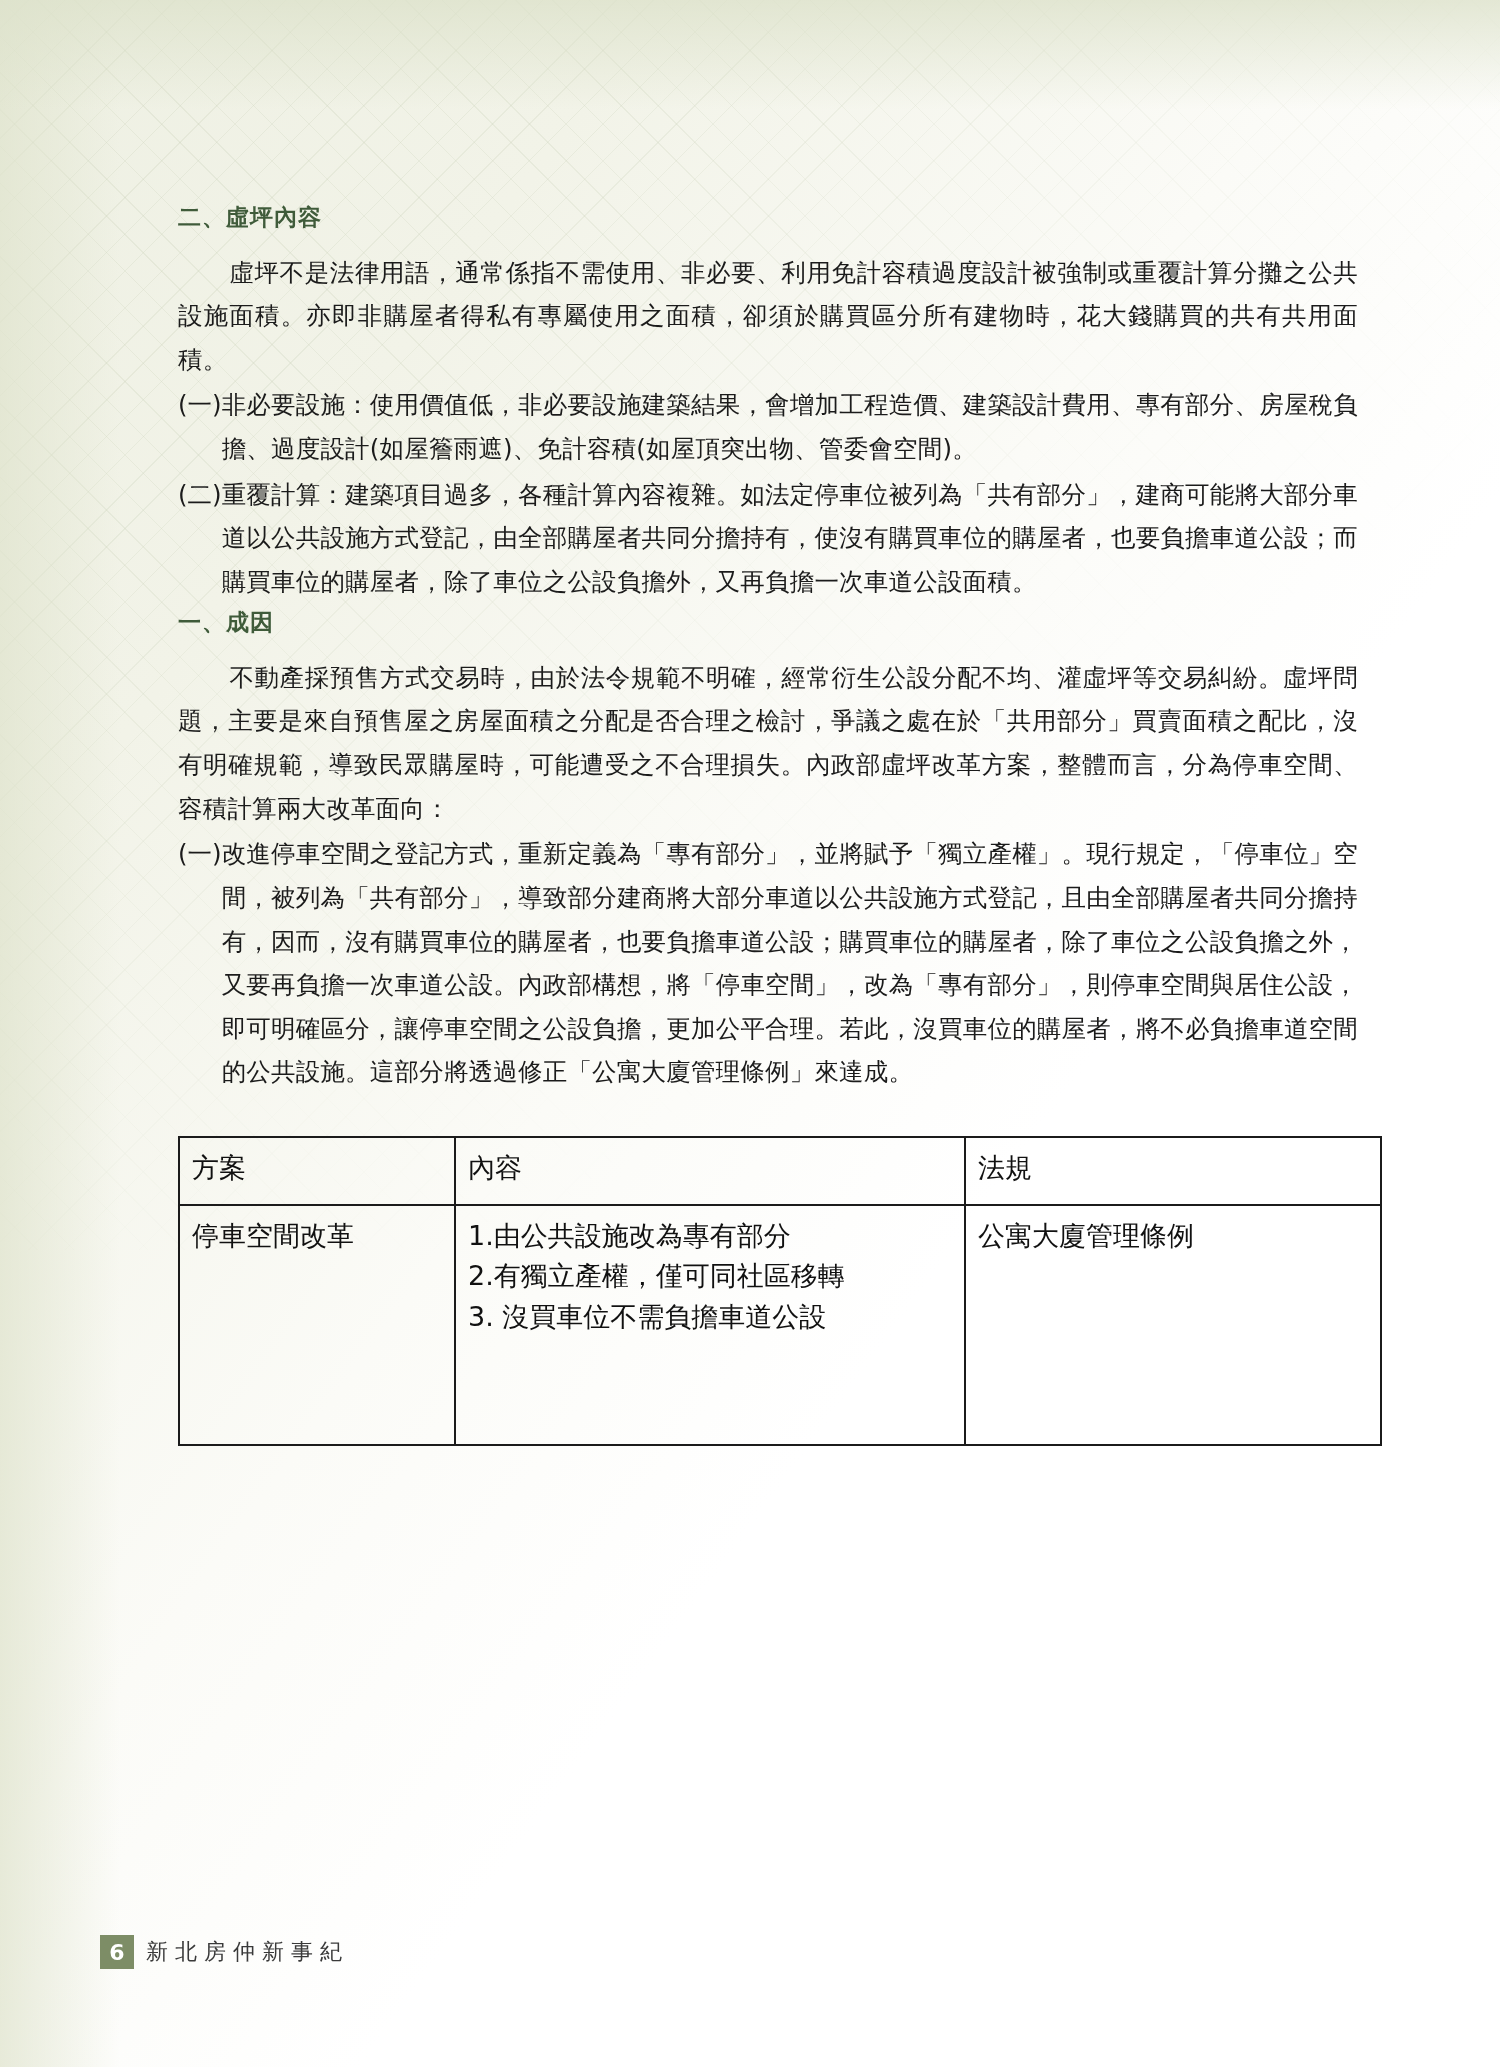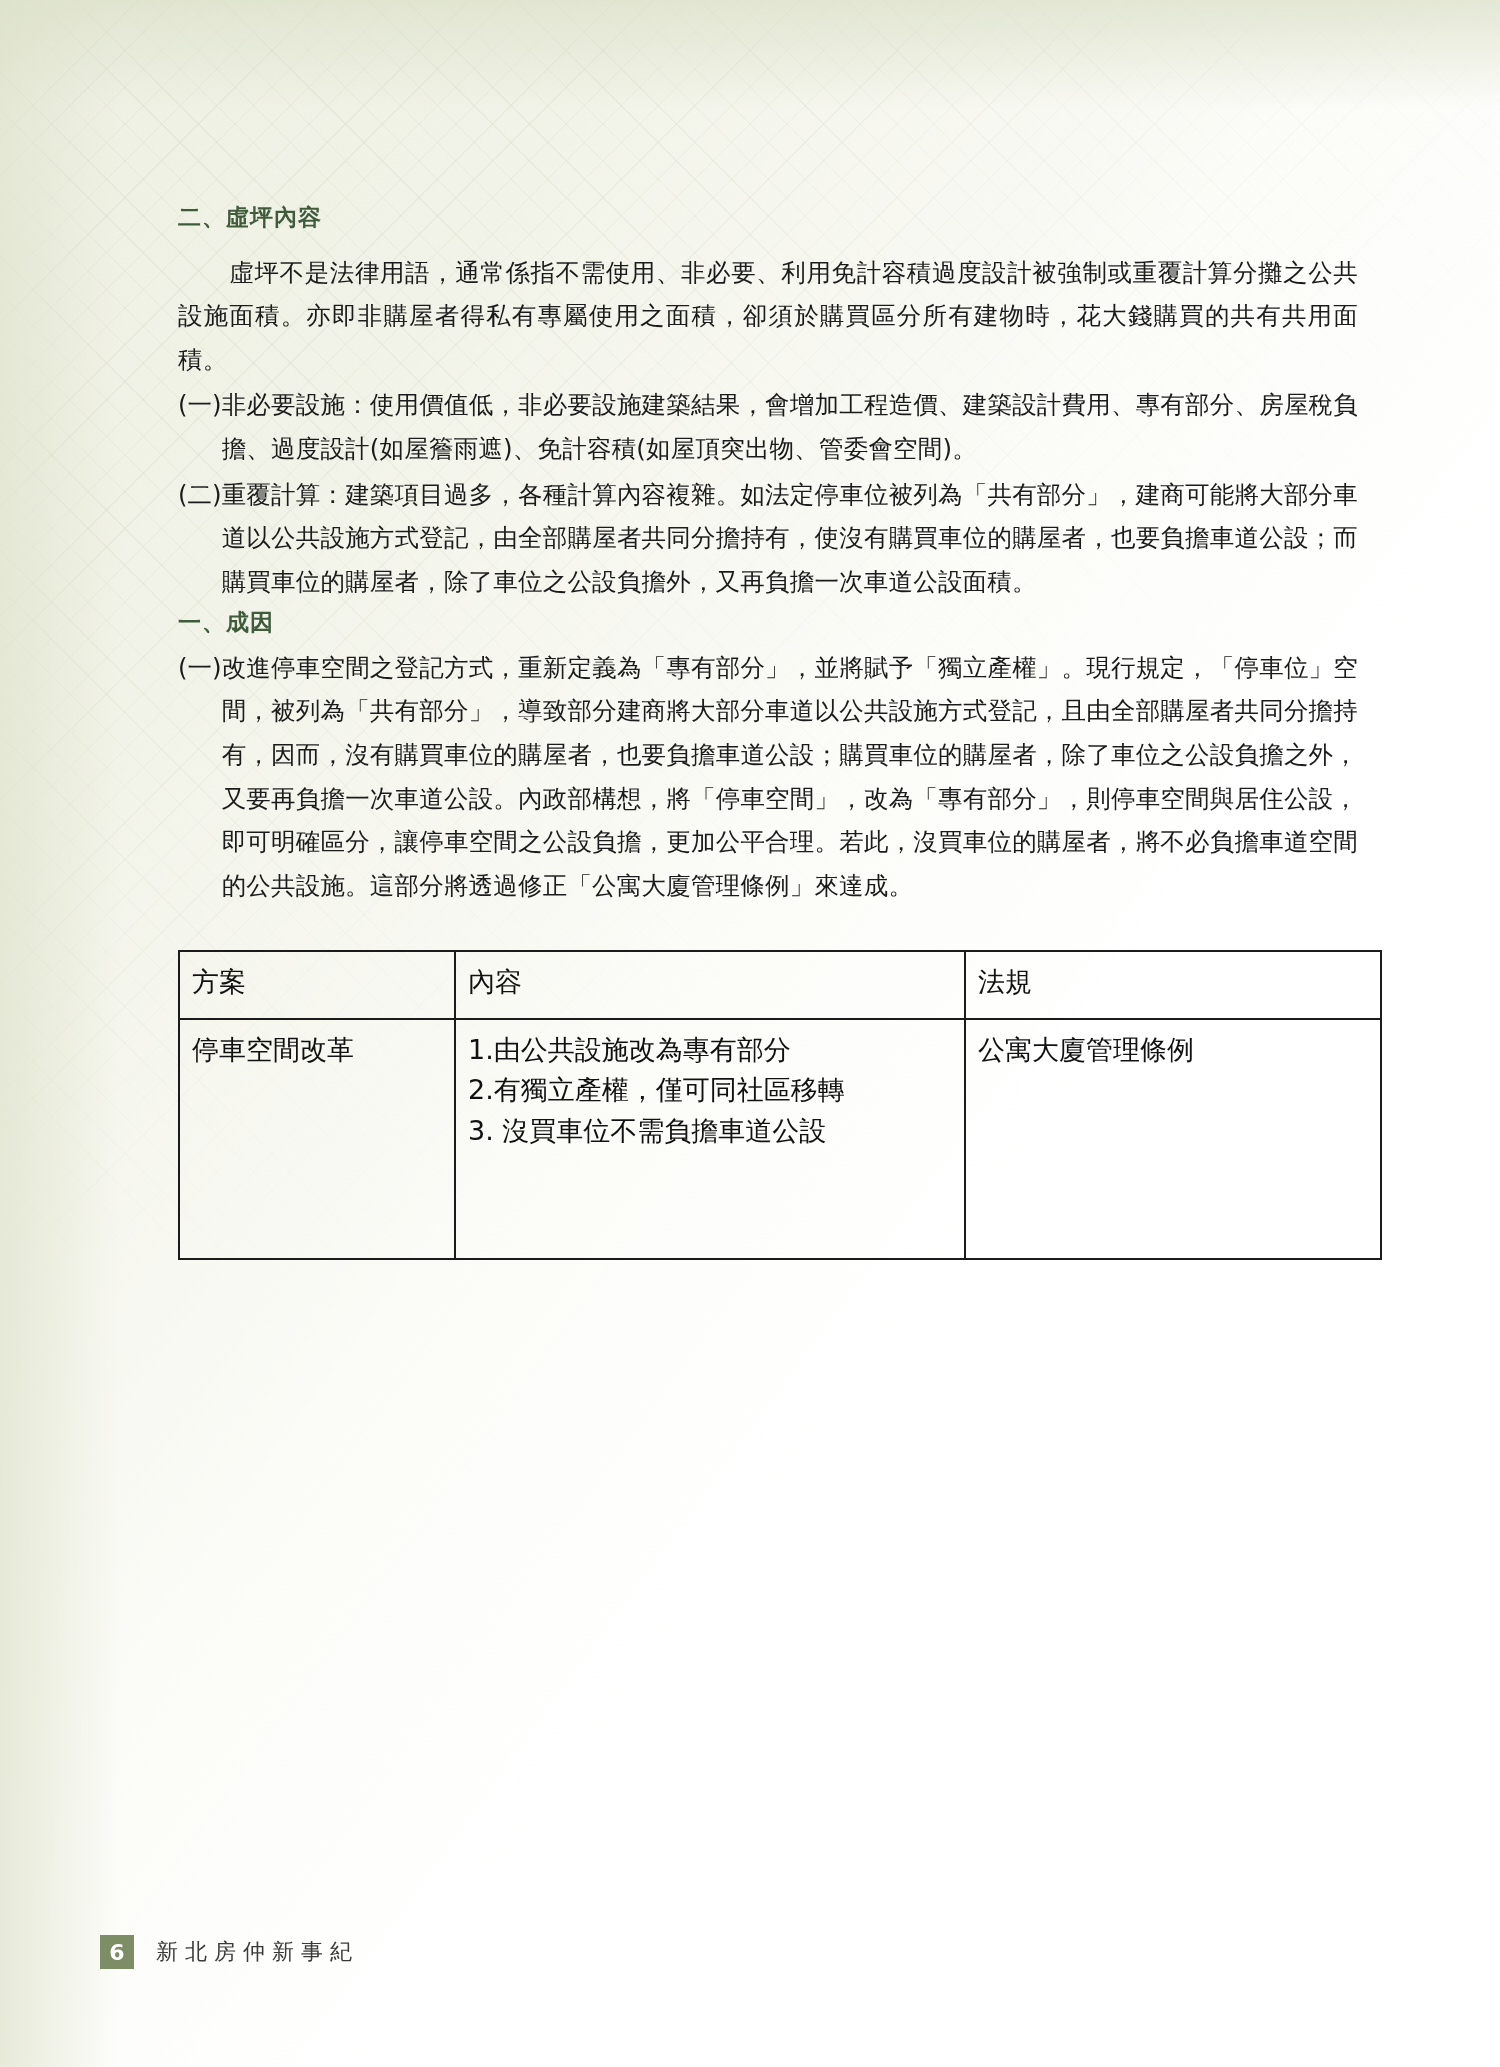--- a/index.html
+++ b/index.html
@@ -150,21 +150,21 @@
     height: 34px;
     background: #7d8d66;
     color: #ffffff;
     font-size: 22px;
     display: flex;
     align-items: center;
     justify-content: center;
     font-weight: bold;
   }
   .footer-text {
-    margin-left: 22px;
+    margin-left: 12px;
     font-size: 22px;
     letter-spacing: 7px;
     color: #3a3a3a;
   }
 </style>
 </head>
 <body>
 
 <div class="page">
   <div class="bg-tint"></div>
@@ -180,20 +180,21 @@
     <div class="hang">
       <span class="marker">(一)</span>
       <span class="text">非必要設施：使用價值低，非必要設施建築結果，會增加工程造價、建築設計費用、專有部分、房屋稅負擔、過度設計(如屋簷雨遮)、免計容積(如屋頂突出物、管委會空間)。</span>
     </div>
     <div class="hang">
       <span class="marker">(二)</span>
       <span class="text">重覆計算：建築項目過多，各種計算內容複雜。如法定停車位被列為「共有部分」，建商可能將大部分車道以公共設施方式登記，由全部購屋者共同分擔持有，使沒有購買車位的購屋者，也要負擔車道公設；而購買車位的購屋者，除了車位之公設負擔外，又再負擔一次車道公設面積。</span>
     </div>
 
     <h2 class="h-sub">一、成因</h2>
+    <p class="body indent">不動產採預售方式交易時，由於法令規範不明確，經常衍生公設分配不均、灌虛坪等交易糾紛。虛坪問題，主要是來自預售屋之房屋面積之分配是否合理之檢討，爭議之處在於「共用部分」買賣面積之配比，沒有明確規範，導致民眾購屋時，可能遭受之不合理損失。內政部虛坪改革方案，整體而言，分為停車空間、容積計算兩大改革面向：</p>
 
     <div class="hang">
       <span class="marker">(一)</span>
       <span class="text">改進停車空間之登記方式，重新定義為「專有部分」，並將賦予「獨立產權」。現行規定，「停車位」空間，被列為「共有部分」，導致部分建商將大部分車道以公共設施方式登記，且由全部購屋者共同分擔持有，因而，沒有購買車位的購屋者，也要負擔車道公設；購買車位的購屋者，除了車位之公設負擔之外，又要再負擔一次車道公設。內政部構想，將「停車空間」，改為「專有部分」，則停車空間與居住公設，即可明確區分，讓停車空間之公設負擔，更加公平合理。若此，沒買車位的購屋者，將不必負擔車道空間的公共設施。這部分將透過修正「公寓大廈管理條例」來達成。</span>
     </div>
 
     <table class="reform-table">
       <thead>
         <tr>
           <th class="col-a">方案</th>

